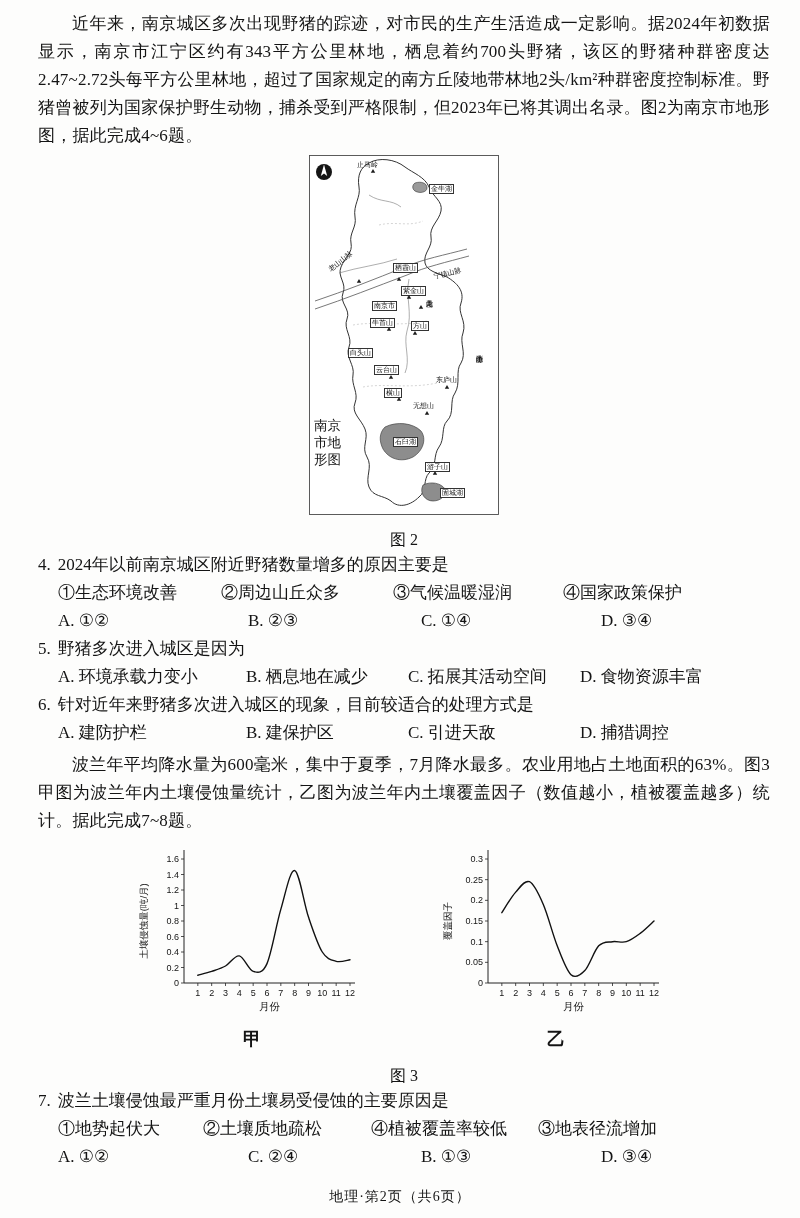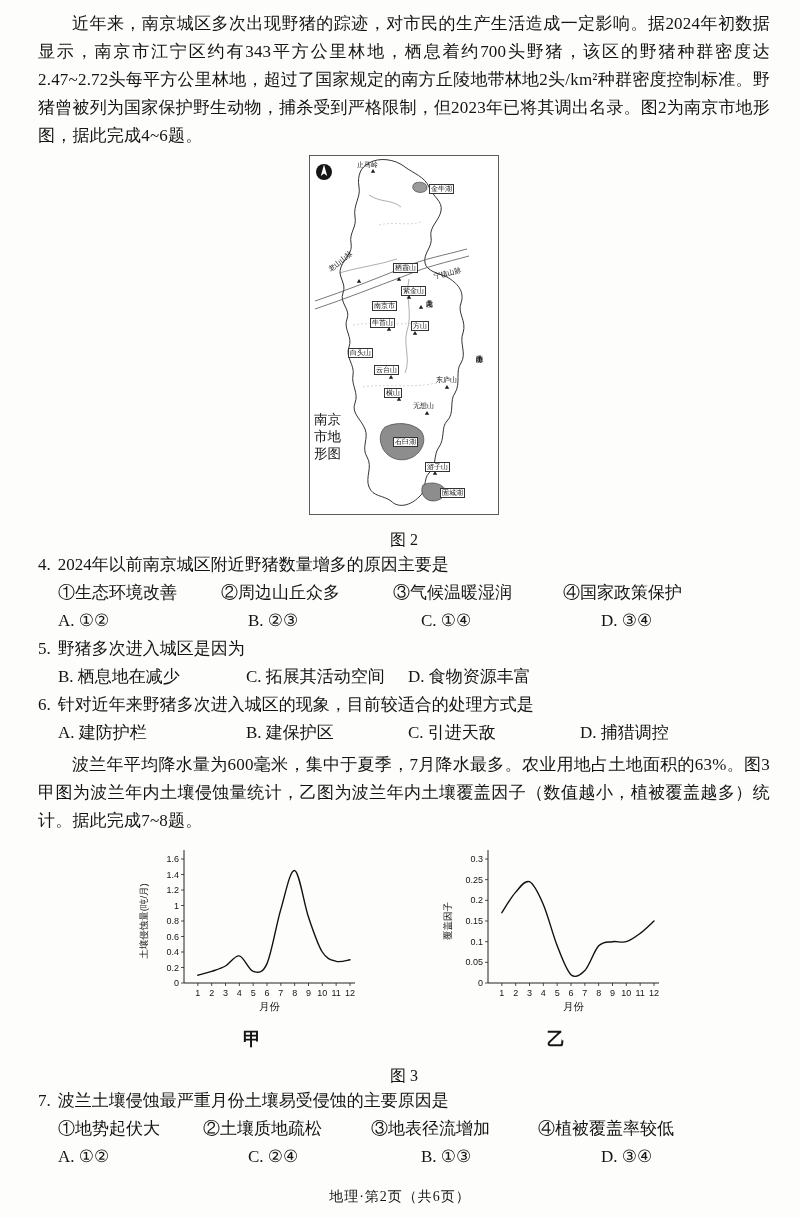--- a/index.html
+++ b/index.html
@@ -11,21 +11,21 @@
 
   
   .fig{text-align:center}
   .map-frame{position:relative;width:190px;height:360px;margin:5px auto 0;background:#fff}
   .map-frame > svg{position:absolute;left:0;top:0}
   .map-labels{position:absolute;inset:0}
   .map-label{position:absolute;font-size:7px;line-height:8px;white-space:nowrap;color:#101010;
              font-family:"Liberation Sans","DejaVu Sans",sans-serif;transform-origin:left top}
   .map-label.boxed{background:#fff;border:.5px solid #333;padding:0 1px}
   .map-label.vert{writing-mode:vertical-rl;letter-spacing:.5px;line-height:7px}
-  .map-corner{position:absolute;left:5px;top:256px;font-size:13.5px;line-height:17px;text-align:left}
+  .map-corner{position:absolute;left:5px;top:262px;font-size:13.5px;line-height:17px;text-align:left}
   .caption{font-size:16px;margin-top:15px;text-align:center}
 
   
   .q{font-size:17px;line-height:28px;}
   .stem .num{margin-right:7px}
   .g4{display:grid;padding-left:20px}
   .subs-a{grid-template-columns:163px 172px 170px auto}
   .subs-b{grid-template-columns:145px 168px 167px auto}
   .ch-sym{grid-template-columns:190px 173px 180px auto}
   .ch-txt{grid-template-columns:188px 162px 172px auto}
@@ -139,20 +139,21 @@
       <span>A. ①②</span>
       <span>B. ②③</span>
       <span>C. ①④</span>
       <span>D. ③④</span>
     </div>
   </div>
 
   <div class="q">
     <div class="stem"><span class="num">5.</span><span>野猪多次进入城区是因为</span></div>
     <div class="g4 ch-txt">
+      <span>A. 环境承载力变小</span>
       <span>B. 栖息地在减少</span>
       <span>C. 拓展其活动空间</span>
       <span>D. 食物资源丰富</span>
     </div>
   </div>
 
   <div class="q">
     <div class="stem"><span class="num">6.</span><span>针对近年来野猪多次进入城区的现象，目前较适合的处理方式是</span></div>
     <div class="g4 ch-txt">
       <span>A. 建防护栏</span>
@@ -266,22 +267,22 @@
       <div class="chart-cap">乙</div>
     </div>
   </div>
   <div class="caption">图 3</div>
 
   <div class="q">
     <div class="stem"><span class="num">7.</span><span>波兰土壤侵蚀最严重月份土壤易受侵蚀的主要原因是</span></div>
     <div class="g4 subs-b">
       <span>①地势起伏大</span>
       <span>②土壤质地疏松</span>
+      <span>④植被覆盖率较低</span>
       <span>③地表径流增加</span>
-      <span>④植被覆盖率较低</span>
     </div>
     <div class="g4 ch-sym">
       <span>A. ①②</span>
       <span>C. ②④</span>
       <span>B. ①③</span>
       <span>D. ③④</span>
     </div>
   </div>
 
   <div class="footer">地理·第2页（共6页）</div>

